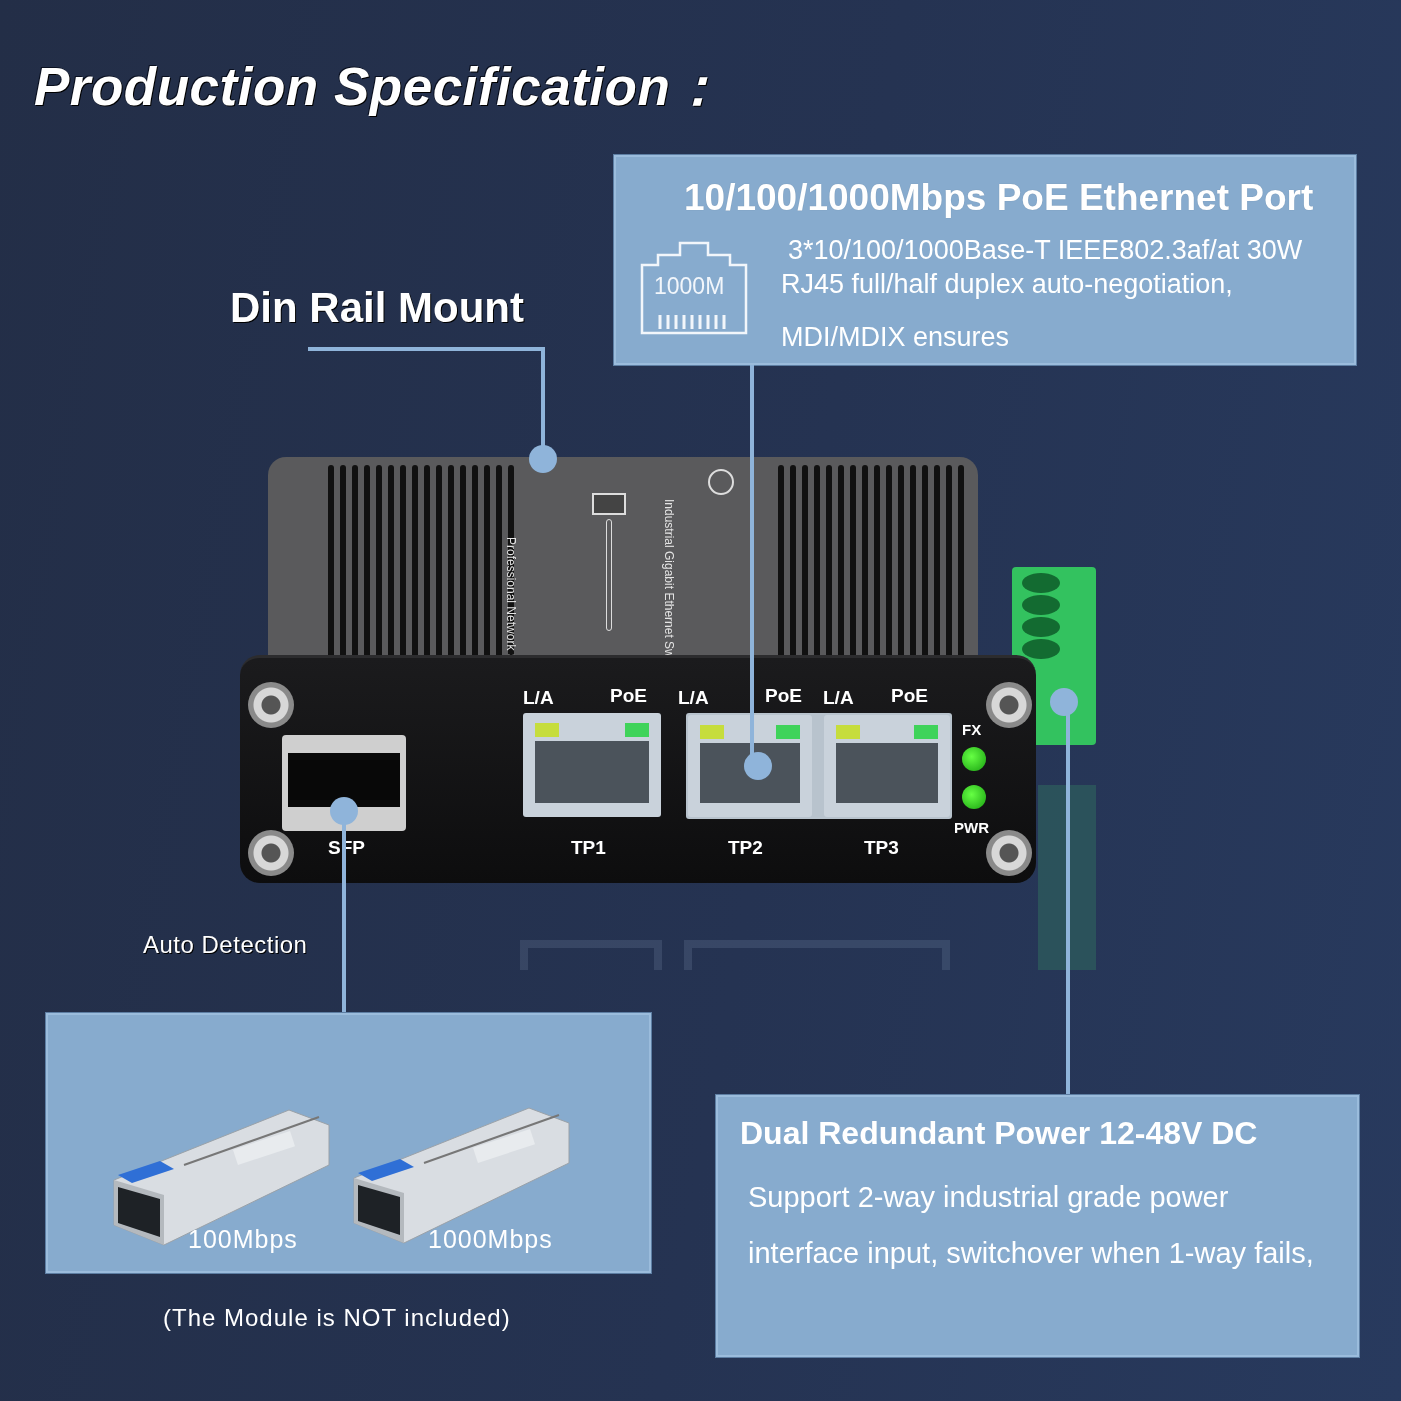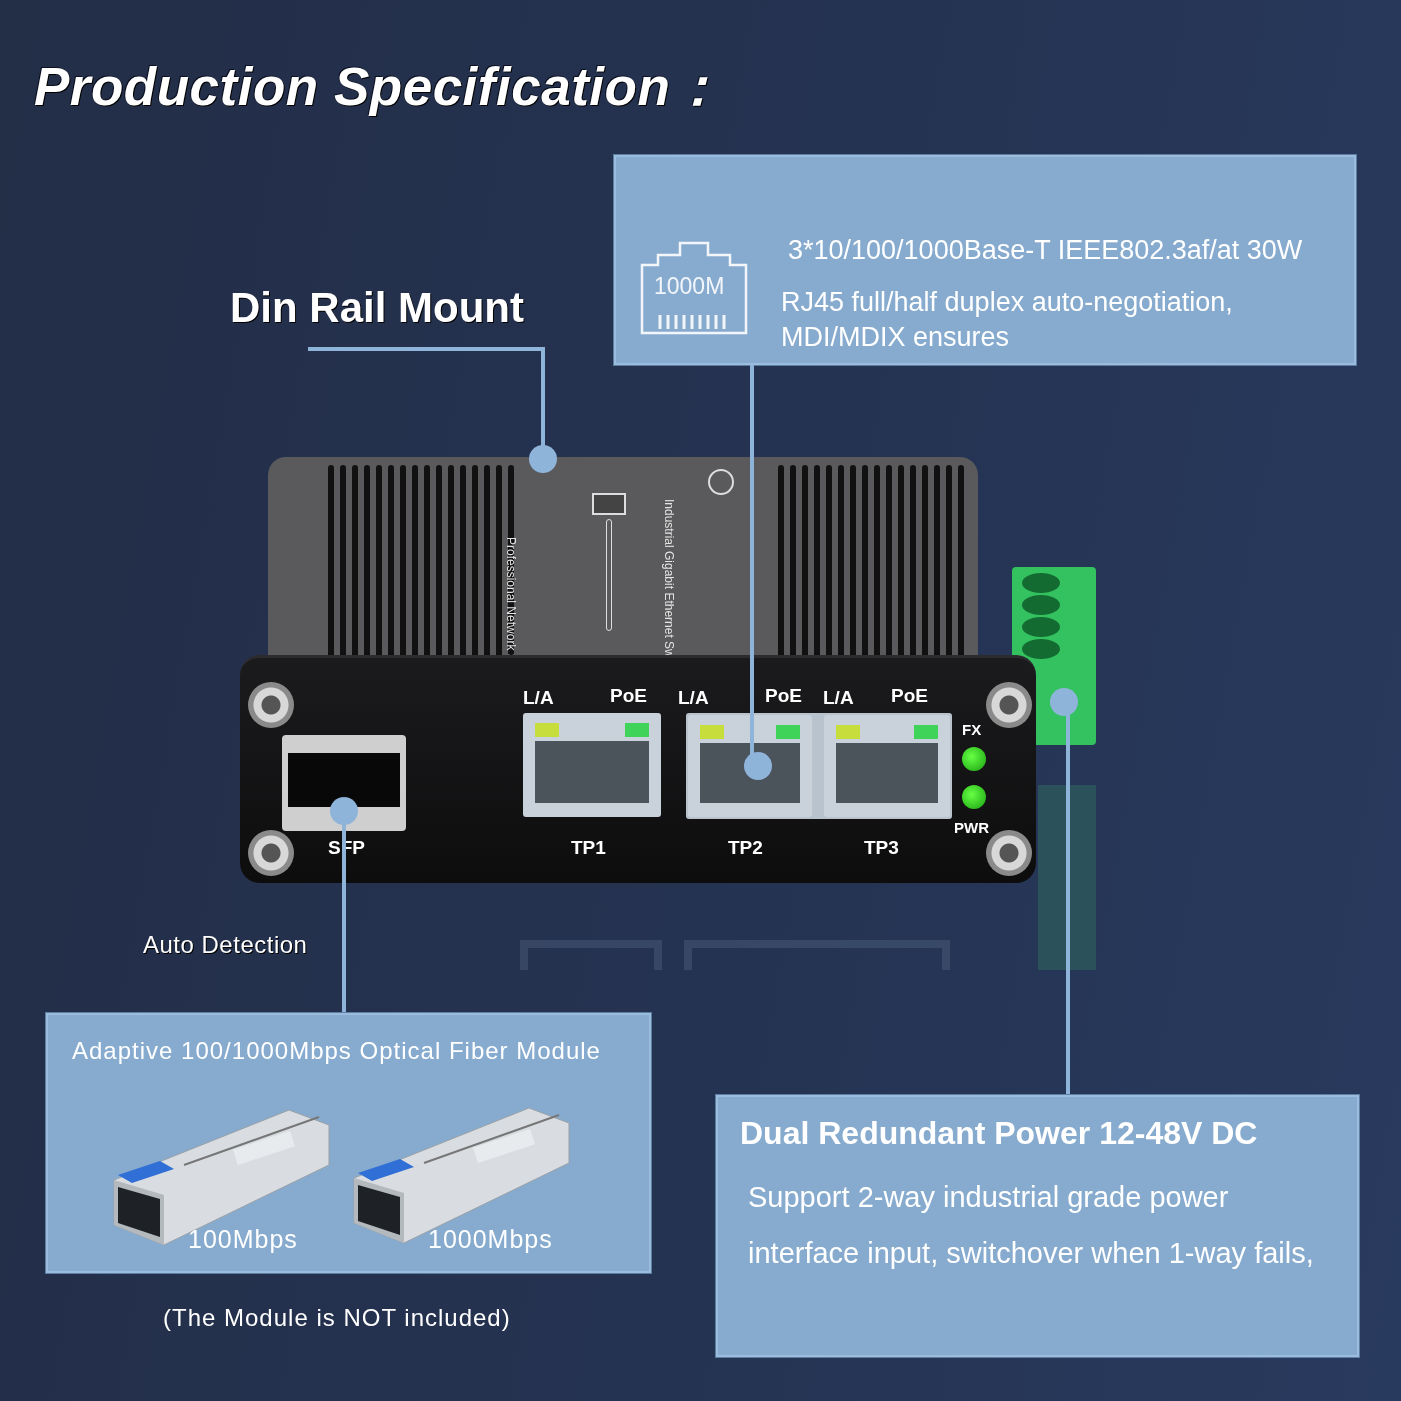--- a/index.html
+++ b/index.html
@@ -33,21 +33,21 @@
     box-shadow: 0 0 0 1px #5d7ea3;
   }
   .box-poe { left: 614px; top: 155px; width: 742px; height: 210px; }
   .poe-title {
     left: 68px; top: 20px;
     font-size: 37px; font-weight: bold; white-space: nowrap;
     text-shadow: 0 0 1px rgba(0,0,0,.2);
   }
   .poe-line { font-size: 27px; white-space: nowrap; }
   .poe-l1 { left: 172px; top: 78px; }
-  .poe-l2 { left: 165px; top: 130px; }
+  .poe-l2 { left: 165px; top: 112px; }
   .poe-l3 { left: 165px; top: 165px; }
   .rj-icon { left: 22px; top: 82px; width: 112px; height: 96px; }
   .rj-icon-label {
     left: 38px; top: 116px; font-size: 23px; color: #f2f6fb;
   }
 
   .box-sfp { left: 46px; top: 1013px; width: 605px; height: 260px; }
   .sfp-title {
     left: 24px; top: 22px; font-size: 24px; letter-spacing: 1px; white-space: nowrap;
   }
@@ -130,20 +130,21 @@
 </head>
 <body>
 
 <div class="abs page-title">Production Specification：</div>
 <div class="abs din-title">Din Rail Mount</div>
 
 <div class="abs line" style="left:308px;top:347px;width:236px;height:4px;"></div>
 <div class="abs line" style="left:541px;top:347px;width:4px;height:112px;"></div>
 
 <div class="abs box box-poe">
+  <div class="abs poe-title">10/100/1000Mbps PoE Ethernet Port</div>
   <svg class="abs rj-icon" viewBox="0 0 112 96">
     <path d="M4 94 V26 H20 V16 H42 V4 H70 V16 H92 V26 H108 V94 Z" fill="none" stroke="#f2f6fb" stroke-width="2.5"></path>
     <g stroke="#f2f6fb" stroke-width="3">
       <line x1="22" y1="76" x2="22" y2="90"></line>
         <line x1="30" y1="76" x2="30" y2="90"></line>
       <line x1="38" y1="76" x2="38" y2="90"></line>
         <line x1="46" y1="76" x2="46" y2="90"></line>
       <line x1="54" y1="76" x2="54" y2="90"></line>
         <line x1="62" y1="76" x2="62" y2="90"></line>
       <line x1="70" y1="76" x2="70" y2="90"></line>
@@ -266,21 +267,20 @@
 <div class="abs line" style="left:750px;top:365px;width:4px;height:400px;"></div>
 <div class="abs dot" style="left:744px;top:752px;"></div>
 <div class="abs dot" style="left:330px;top:797px;"></div>
 <div class="abs line" style="left:342px;top:810px;width:4px;height:205px;"></div>
 <div class="abs dot" style="left:1050px;top:688px;"></div>
 <div class="abs line" style="left:1066px;top:702px;width:4px;height:395px;"></div>
 
 <div class="abs auto-detect">Auto Detection</div>
 
 <div class="abs box box-sfp">
-  <div class="abs sfp-title">Adaptive 100/1000Mbps Optical Fiber Module</div>
 
   <svg class="abs" style="left:56px;top:90px;" width="230" height="150" viewBox="0 0 230 150">
     <polygon points="10,75 185,5 225,20 225,60 60,140 10,120" fill="#d9dde2" stroke="#9aa1a8"></polygon>
     <polygon points="10,75 60,90 60,140 10,120" fill="#b4b9be"></polygon>
     <polygon points="14,82 56,94 56,132 14,118" fill="#1e2226"></polygon>
     <polygon points="14,70 56,56 70,64 28,78" fill="#2f6fd6"></polygon>
     <line x1="80" y1="60" x2="215" y2="12" stroke="#777" stroke-width="2"></line>
     <rect x="130" y="35" width="60" height="16" fill="#e8ebee" transform="rotate(-18 160 43)"></rect>
   </svg>
   <div class="abs mod-label mod1-label">100Mbps</div>

